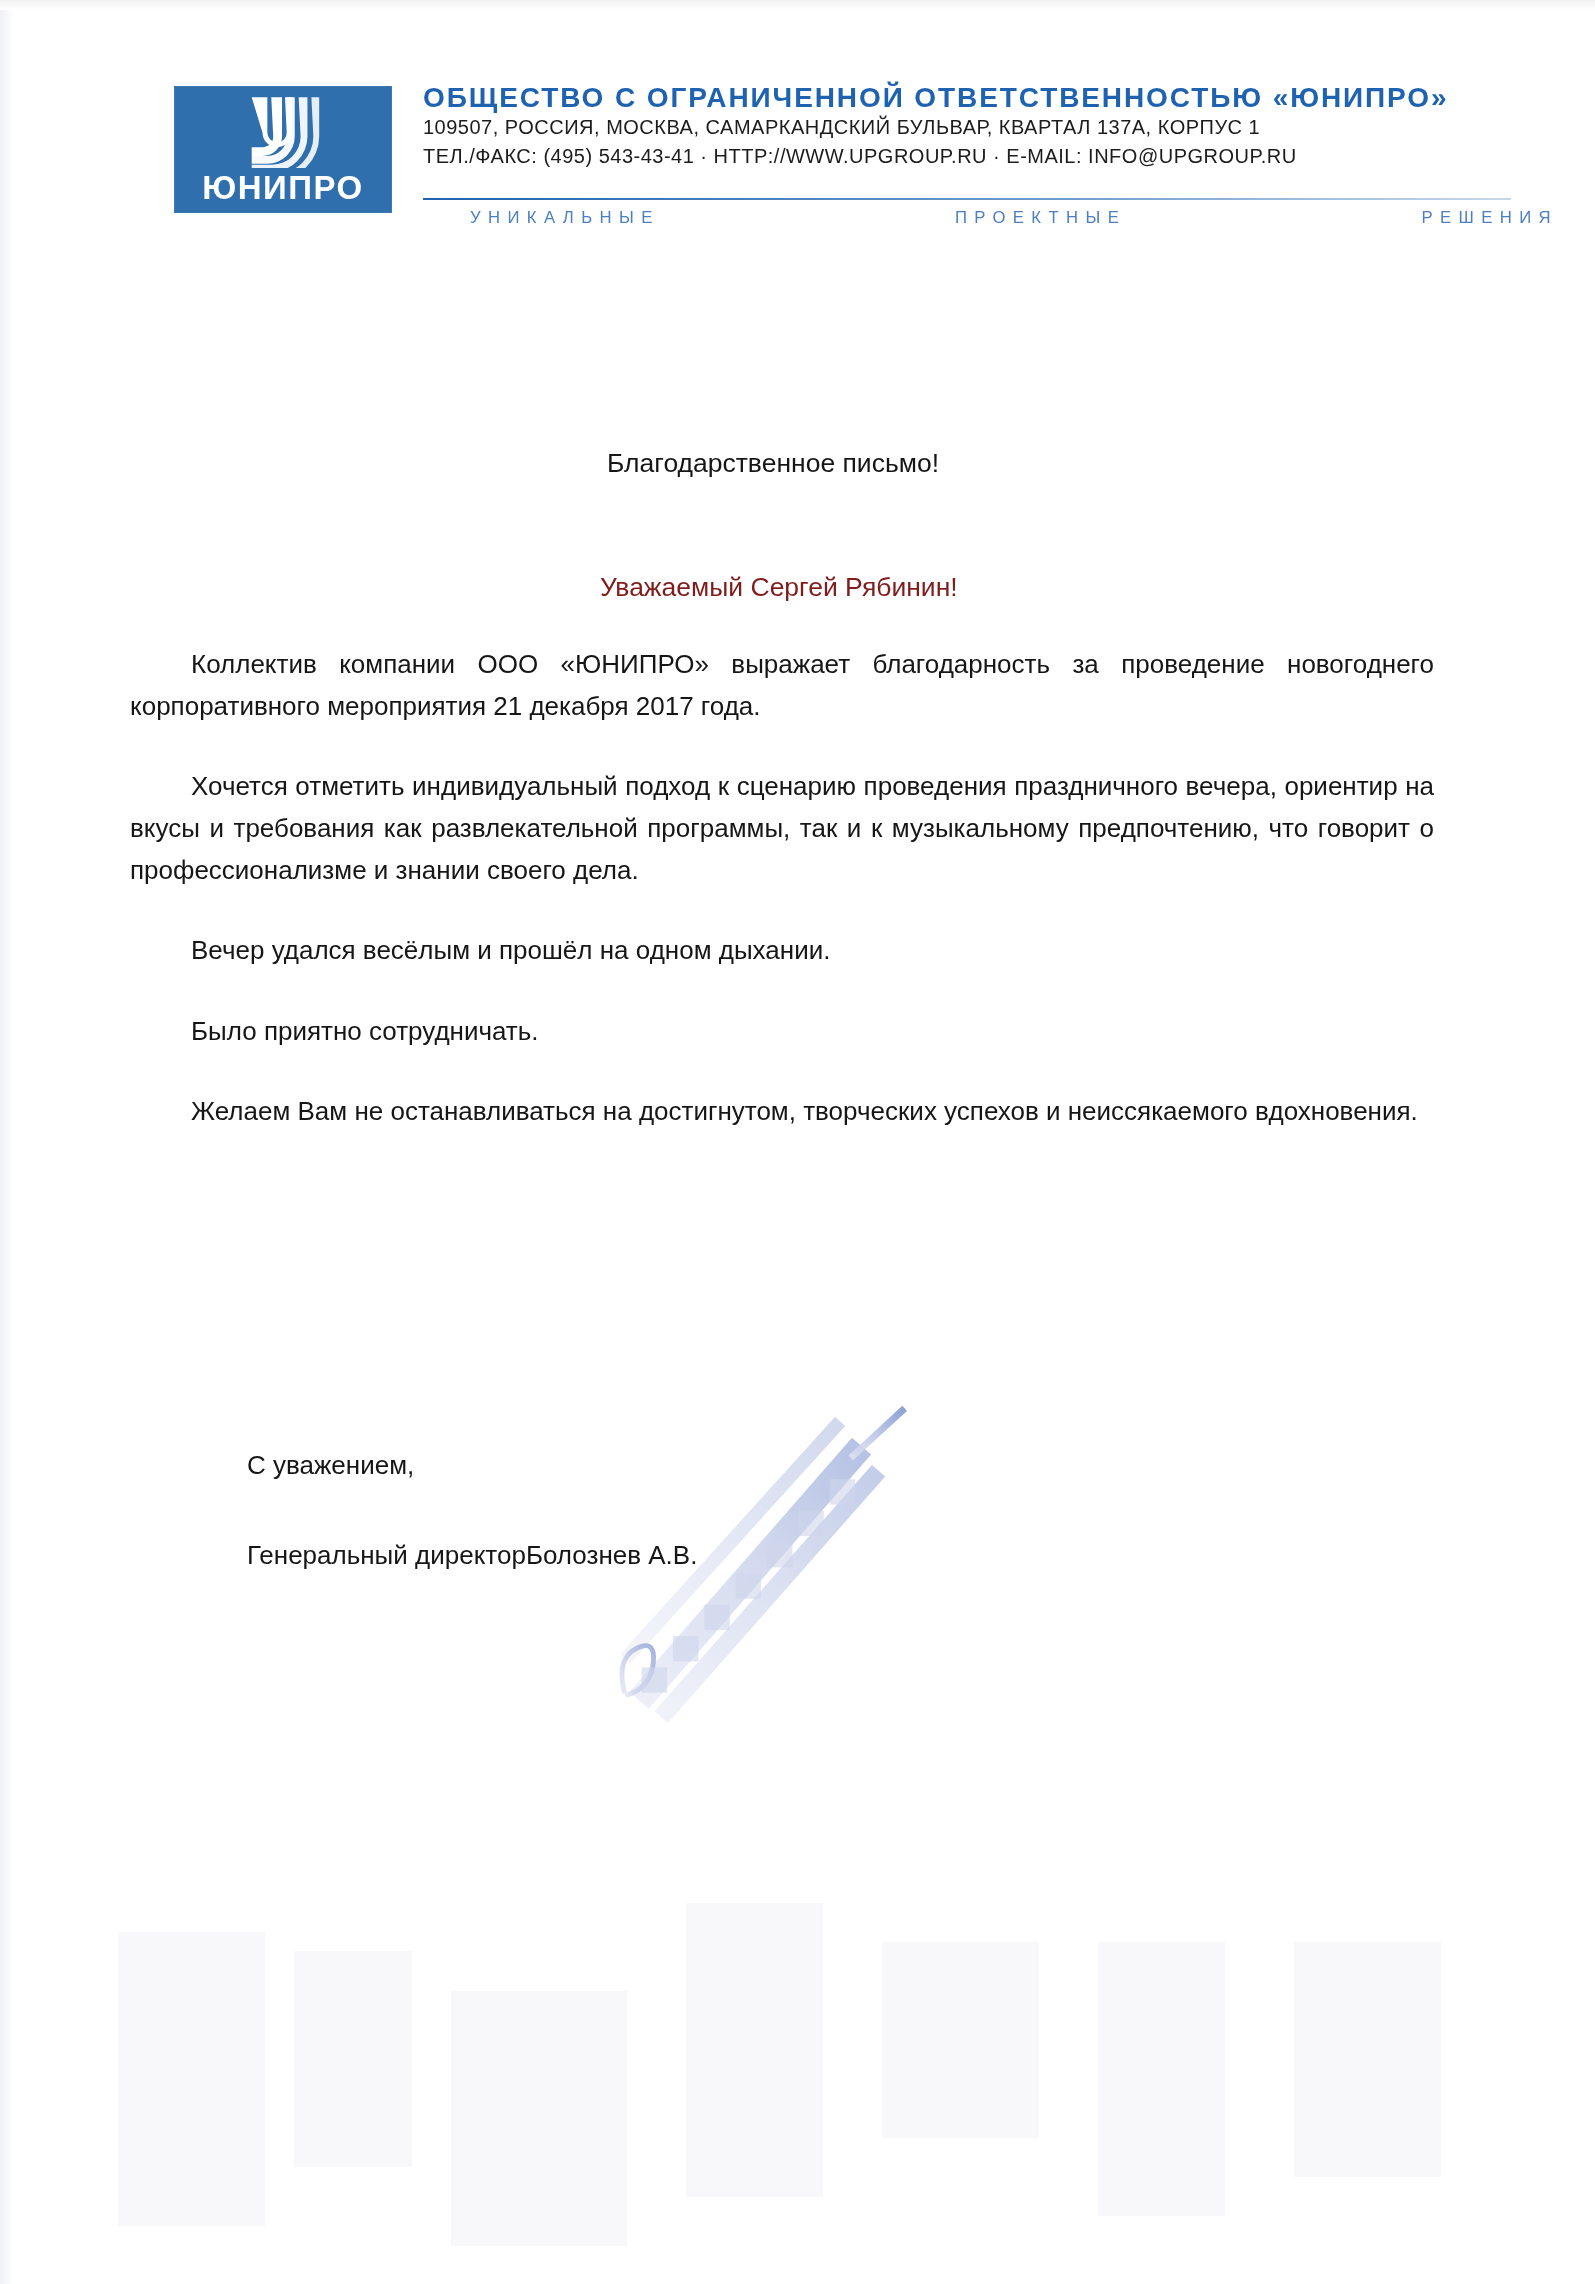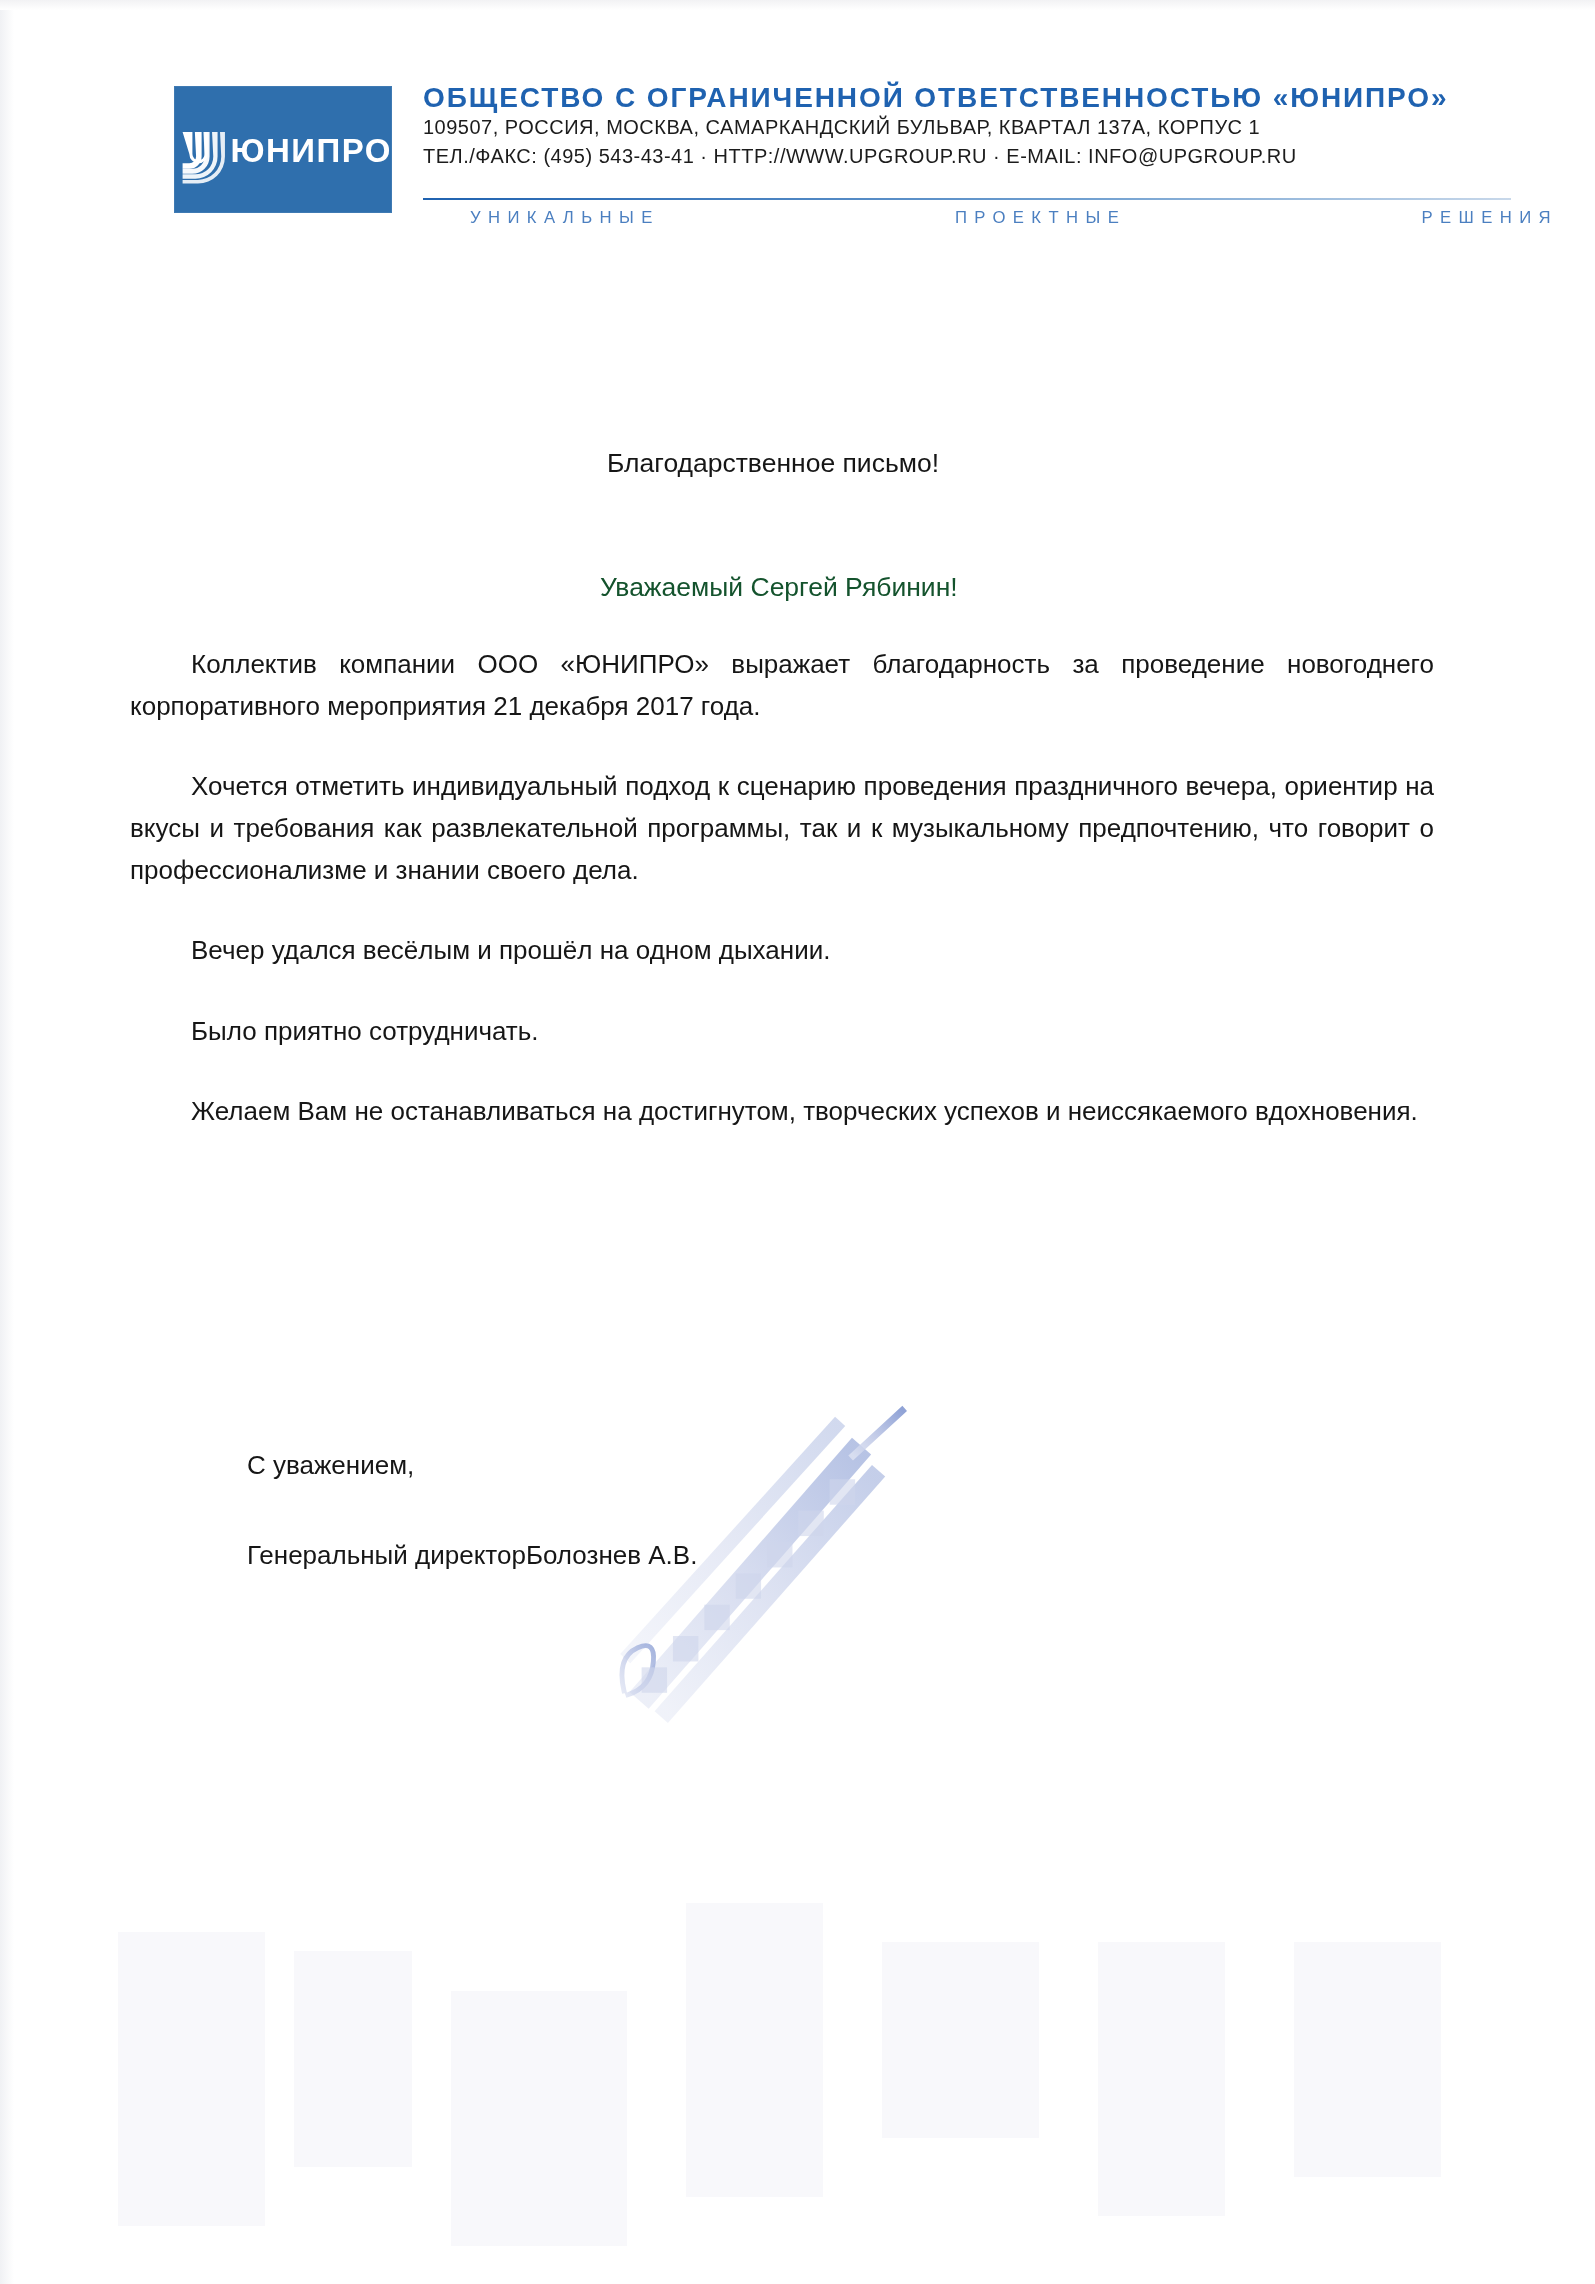--- a/index.html
+++ b/index.html
@@ -51,20 +51,21 @@
   }
 
   .logo-box {
     position: absolute;
     left: 174px;
     top: 86px;
     width: 218px;
     height: 127px;
     background: #2f6fad;
     display: flex;
+    flex-direction: column;
     align-items: center;
     justify-content: flex-start;
     box-shadow: inset 0 0 0 1px rgba(255,255,255,0.08);
   }
   .logo-mark {
     width: 90px;
     height: 73px;
     margin-top: 8.8px;
   }
   .logo-word {
@@ -133,21 +134,21 @@
     font-size: 26.5px;
     line-height: 1.3;
     color: #161616;
     white-space: nowrap;
   }
   .salutation {
     margin-left: 470px;
     margin-top: 90px;
     font-size: 26.5px;
     line-height: 1.3;
-    color: #14532d;
+    color: #7f1d1d;
     white-space: nowrap;
   }
   .para {
     margin-top: 38px;
     font-size: 26px;
     line-height: 1.62;
     color: #161616;
     text-align: justify;
     text-indent: 61px;
     text-justify: inter-word;

